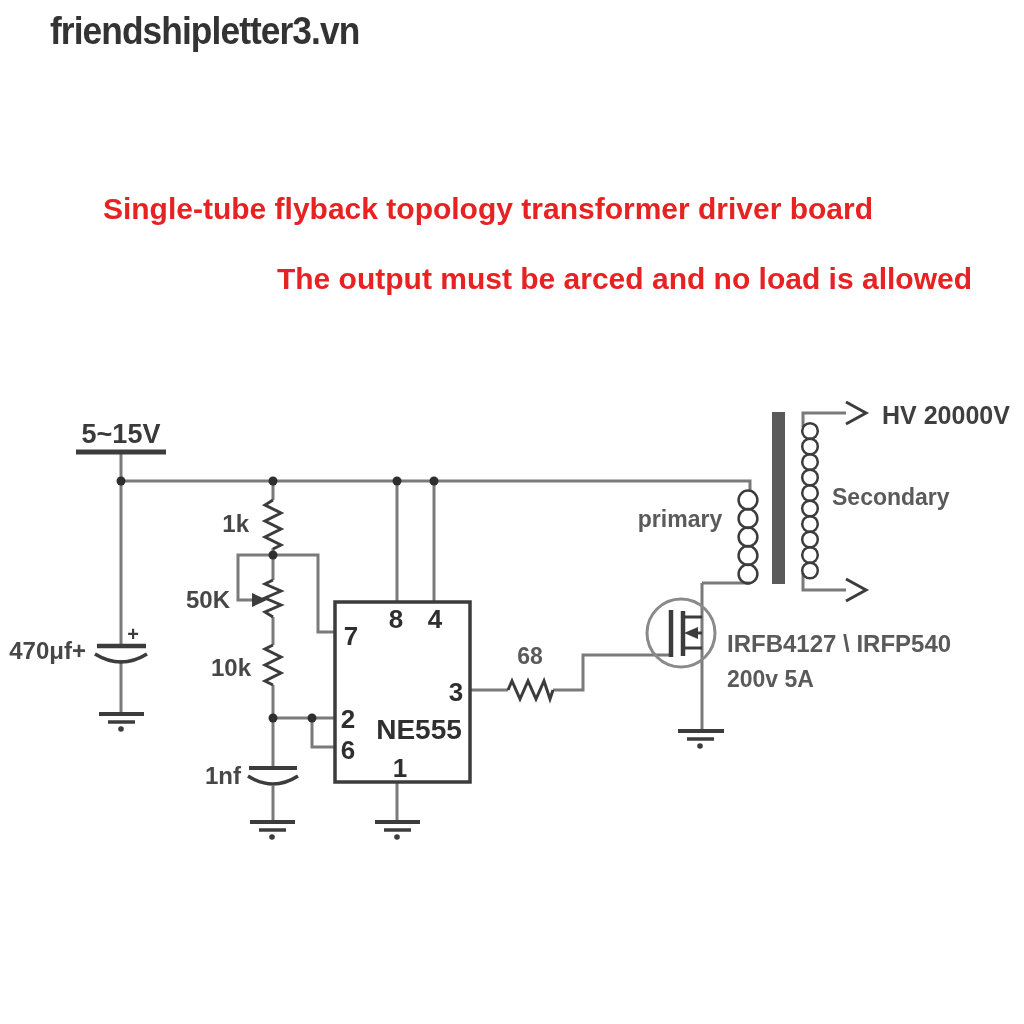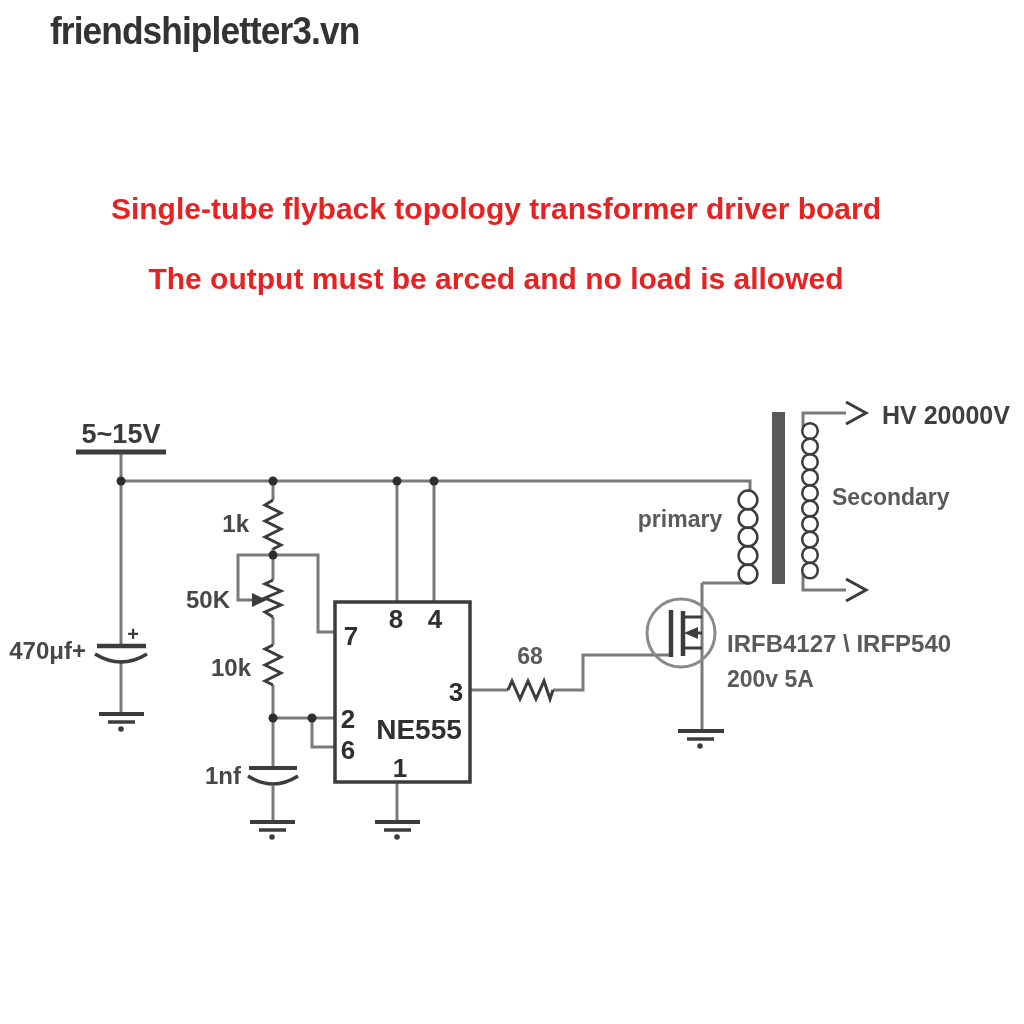--- a/index.html
+++ b/index.html
@@ -1,22 +1,22 @@
 <!DOCTYPE html>
 <html><head>
 <meta charset="utf-8">
 <style>
   html,body{margin:0;padding:0;background:#ffffff;width:1024px;height:1024px;
     font-family:"Liberation Sans",sans-serif;overflow:hidden;position:relative;}
   .watermark{position:absolute;left:50px;top:10px;font-size:38px;font-weight:bold;
     color:#333333;letter-spacing:-1px;transform:scaleX(.93);transform-origin:left;}
-  .heading{position:absolute;left:12px;top:0;width:968px;text-align:center;color:#e62222;
+  .heading{position:absolute;left:4px;top:0;width:968px;text-align:center;color:#e62222;
     font-weight:bold;font-size:30px;}
   .h-line1{top:192px;}
-  .h-line2{top:262px;}
+  .h-line2{top:262px;text-align:right;}
   svg{position:absolute;left:0;top:0;}
   svg text{font-family:"Liberation Sans",sans-serif;fill:#3c3c3c;}
   .lab{font-size:24px;font-weight:700;fill:#474747;}
   .lab-gray{font-size:23px;font-weight:600;fill:#5a5a5a;}
   .pin{font-size:26px;font-weight:700;fill:#2f2f2f;}
   .icname{font-size:28px;font-weight:700;fill:#2f2f2f;}
   .supply{font-size:27px;font-weight:700;fill:#3a3a3a;}
   .hv{font-size:25px;font-weight:700;fill:#3f3f3f;}
   .wire{stroke:#7a7a7a;stroke-width:3;fill:none;}
   .comp{stroke:#3c3c3c;fill:none;}

